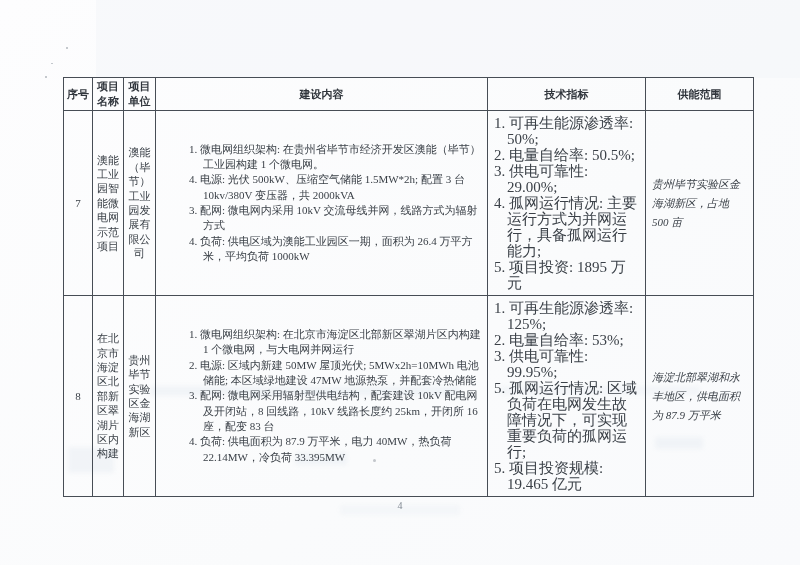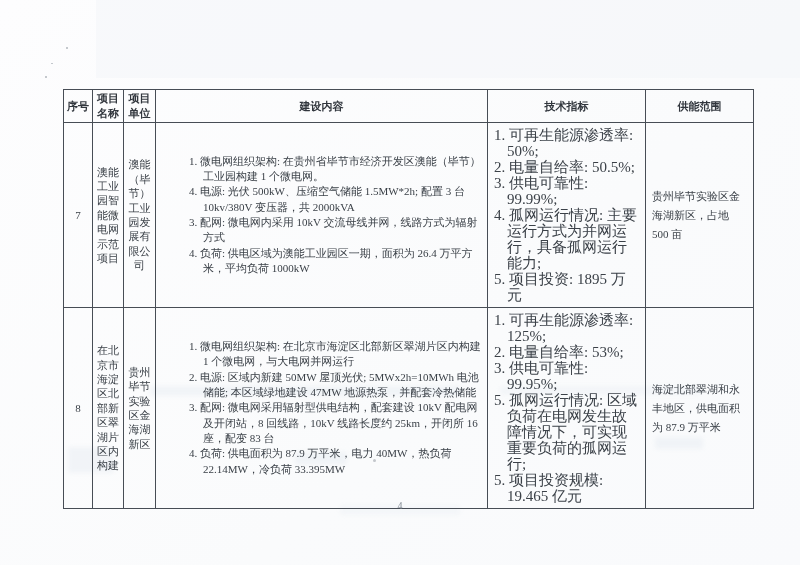--- a/index.html
+++ b/index.html
@@ -19,21 +19,21 @@
     position: absolute; left: 96px; top: 0; width: 704px; height: 78px;
     background: #f2f5f8; opacity: 0.45; pointer-events: none;
   }
   .speck { position: absolute; background: #8b929b; border-radius: 50%; opacity: 0.65; }
   .ghost {
     position: absolute; background: #e9eef3; opacity: 0.55;
     filter: blur(2px); border-radius: 2px; pointer-events: none;
   }
   
   table.doc {
-    position: absolute; left: 63px; top: 89px;
+    position: absolute; left: 63px; top: 77px;
     width: 690px;
     border-collapse: collapse;
     table-layout: fixed;
     color: #3b4148;
   }
   table.doc col.c-idx  { width: 29px; }
   table.doc col.c-name { width: 31px; }
   table.doc col.c-unit { width: 32px; }
   table.doc col.c-cont { width: 332px; }
   table.doc col.c-ind  { width: 158px; }
@@ -71,20 +71,21 @@
     font-size: 15px;
     line-height: 16px;
     padding-left: 13px; text-indent: -13px;
     text-align: left;
   }
   td.cell-scope {
     padding: 2px 6px;
     font-size: 10.5px;
     line-height: 19px;
     text-align: left;
+    font-style: italic;
   }
   .page-number {
     position: absolute; left: 0; top: 500px; width: 800px;
     text-align: center;
     font-size: 10px; color: #818archive;
     color: #828a93;
   }
 </style>
 </head>
 <body>
@@ -129,21 +130,21 @@
         <td class="cell-unit">澳能（毕节）工业园发展有限公司</td>
         <td class="cell-content">
           <div class="item">1. 微电网组织架构: 在贵州省毕节市经济开发区澳能（毕节）工业园构建 1 个微电网。</div>
           <div class="item">4. 电源: 光伏 500kW、压缩空气储能 1.5MW*2h; 配置 3 台 10kv/380V 变压器，共 2000kVA</div>
           <div class="item">3. 配网: 微电网内采用 10kV 交流母线并网，线路方式为辐射方式</div>
           <div class="item">4. 负荷: 供电区域为澳能工业园区一期，面积为 26.4 万平方米，平均负荷 1000kW</div>
         </td>
         <td class="cell-indicators">
           <div class="item">1. 可再生能源渗透率:  50%;</div>
           <div class="item">2. 电量自给率: 50.5%;</div>
-          <div class="item">3. 供电可靠性:  99.99%;</div>
+          <div class="item">3. 供电可靠性:  29.00%;</div>
           <div class="item">4. 孤网运行情况: 主要运行方式为并网运行，具备孤网运行能力;</div>
           <div class="item">5. 项目投资:  1895 万元</div>
         </td>
         <td class="cell-scope">贵州毕节实验区金海湖新区，占地 500 亩</td>
       </tr>
       <tr class="row-8">
         <td class="cell-idx">8</td>
         <td class="cell-name">在北京市海淀区北部新区翠湖片区内构建</td>
         <td class="cell-unit">贵州毕节实验区金海湖新区</td>
         <td class="cell-content">

